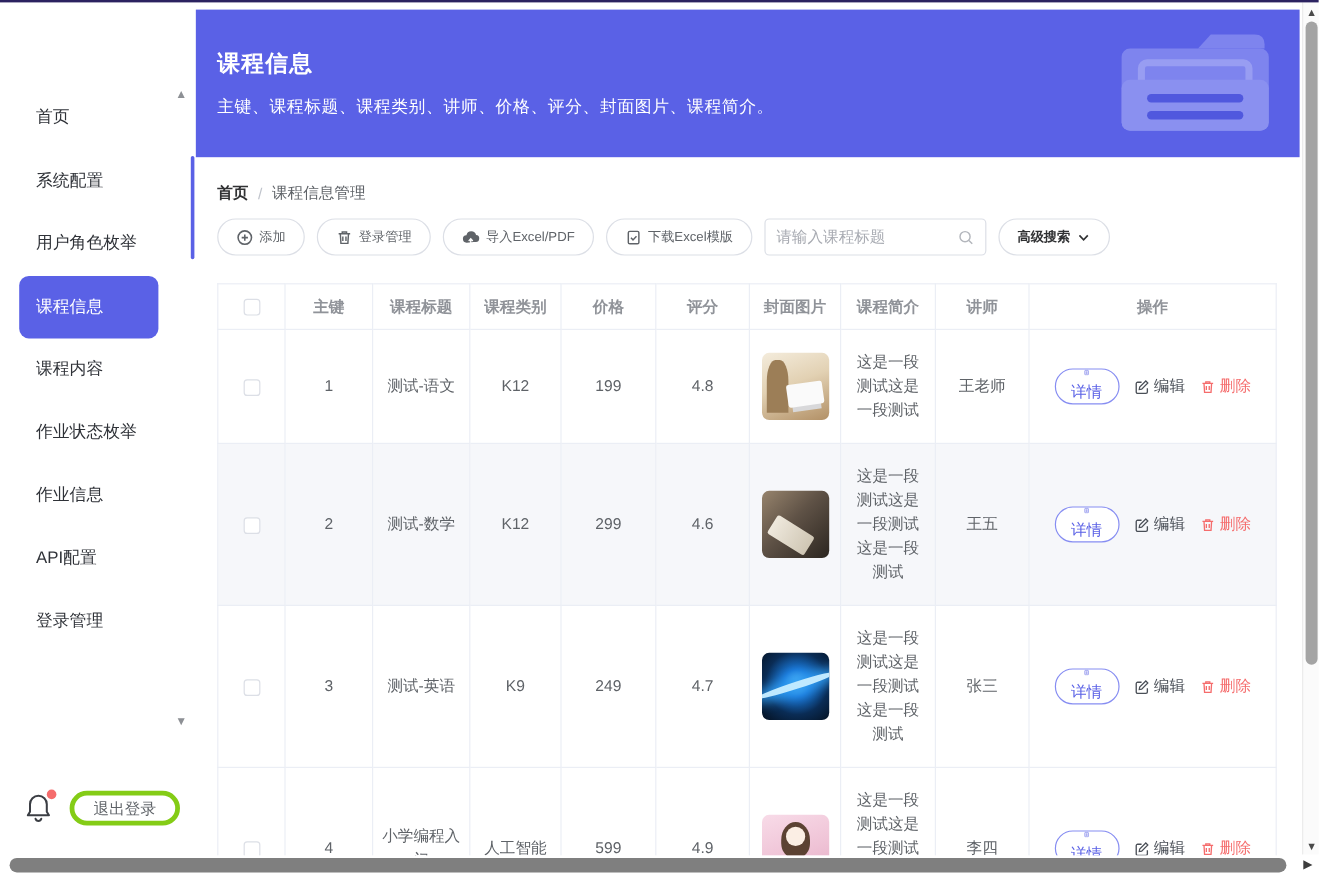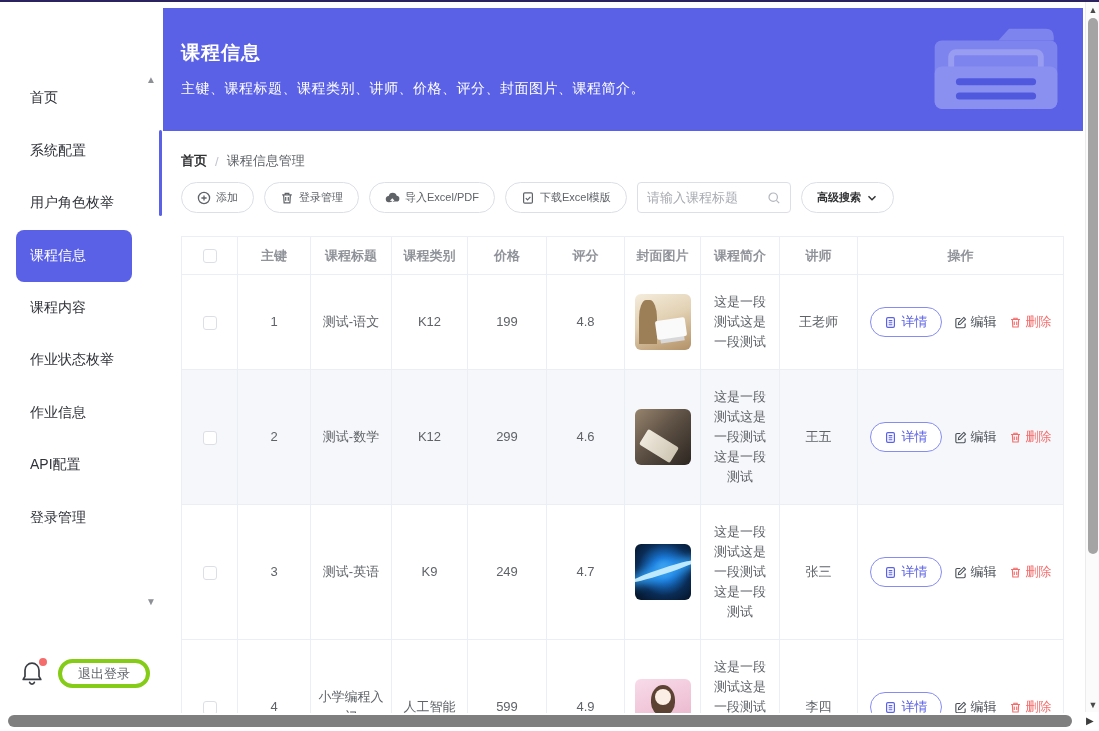--- a/index.html
+++ b/index.html
@@ -30,21 +30,21 @@
   .banner-art { position:absolute; right:14px; top:16px; }
 
   .breadcrumb { position:absolute; left:18px; top:150px; font-size:13px; display:flex; gap:8px; align-items:center; }
   .bc-root { font-weight:bold; color:#303133; cursor:pointer; }
   .bc-sep { color:#c0c4cc; }
   .bc-cur { color:#5f6368; }
 
   .toolbar { position:absolute; left:18px; top:180px; width:884px; display:flex; align-items:center; gap:10px; }
   .btn { height:31px; border:1px solid #dcdfe6; border-radius:16px; background:#fff; display:inline-flex; align-items:center; gap:5px; padding:0 15px; font-size:11px; color:#5f6368; cursor:pointer; white-space:nowrap; }
   .btn svg { flex:none; }
-  .search-box { width:154px; height:31px; border:1px solid #dcdfe6; border-radius:4px; display:flex; align-items:center; padding:0 9px; background:#fff; }
+  .search-box { width:185px; height:31px; border:1px solid #dcdfe6; border-radius:4px; display:flex; align-items:center; padding:0 9px; background:#fff; }
   .search-box input { border:none; outline:none; flex:1; min-width:0; font-size:13px; color:#606266; font-family:inherit; }
   .search-box input::placeholder { color:#a8abb2; }
   .adv-btn { font-weight:bold; color:#303133; }
 
   
   .table-wrap { position:absolute; left:18px; top:234px; width:882px; }
   table { border-collapse:collapse; table-layout:fixed; width:882px; font-size:13px; color:#5f6368; }
   th,td { border:1px solid #ebeef5; text-align:center; vertical-align:middle; }
   th { height:38px; color:#909399; font-weight:bold; padding:0 6px; background:#fff; }
   td { padding:9px 6px; line-height:20px; }
@@ -57,21 +57,21 @@
   .cover-laptop-desk::before { content:""; position:absolute; left:4px; top:6px; width:18px; height:44px; background:#9c7e57; border-radius:40% 40% 0 0; }
   .cover-reading-book { background:linear-gradient(135deg,#97846d 0%,#5f5246 45%,#2c2620 100%); }
   .cover-reading-book::after { content:""; position:absolute; left:6px; bottom:10px; width:36px; height:18px; background:linear-gradient(90deg,#efe9dd,#cfc6b4); transform:rotate(32deg); border-radius:2px; }
   .cover-blue-energy { background:radial-gradient(circle at 52% 45%, #5fc4ff 0%, #1a78d8 26%, #0a2c55 62%, #04101f 100%); }
   .cover-blue-energy::after { content:""; position:absolute; left:-6px; top:24px; width:70px; height:6px; background:#bfe9ff; border-radius:50%; transform:rotate(-18deg); box-shadow:0 0 10px 4px #2f9bf0; }
   .cover-anime-girl { background:linear-gradient(160deg,#f8dbe8 0%,#efc3d6 55%,#e4abc4 100%); }
   .cover-anime-girl::before { content:""; position:absolute; left:16px; top:6px; width:24px; height:30px; background:#5c4233; border-radius:50% 50% 42% 42%; }
   .cover-anime-girl::after { content:""; position:absolute; left:20px; top:10px; width:16px; height:16px; background:#fbeee4; border-radius:50%; }
 
   .actions { display:flex; align-items:center; justify-content:center; gap:12px; }
-  .detail-btn { height:30px; border:1px solid #868df2; color:#5A61E6; border-radius:15px; background:#fff; display:inline-flex; align-items:center; gap:5px; padding:0 13px; font-size:13px; cursor:pointer; font-family:inherit; }
+  .detail-btn { height:30px; border:1px solid #868df2; color:#5A61E6; border-radius:15px; background:#fff; display:inline-flex; align-items:center; gap:5px; padding:0 13px; font-size:13px; cursor:pointer; font-family:inherit;flex-direction:column; }
   .link-btn { display:inline-flex; align-items:center; gap:4px; background:none; border:none; font-size:13px; cursor:pointer; font-family:Liberation Sans, sans-serif; }
   .edit-btn { color:#4a4f57; }
   .del-btn { color:#F56C6C; }
 
   
   .vscroll { position:absolute; right:0; top:2px; width:14px; height:710px; background:#fbfbfb; border-left:1px solid #ececec; z-index:20; }
   .v-up { position:absolute; top:3px; left:0; width:14px; text-align:center; font-size:9px; color:#4a4a4a; cursor:pointer; }
   .v-thumb { position:absolute; left:2px; top:16px; width:10px; height:536px; background:#a4a4a4; border-radius:6px; cursor:pointer; }
   .v-down { position:absolute; top:698px; left:0; width:14px; text-align:center; font-size:9px; color:#4a4a4a; cursor:pointer; }
   .hscroll { position:absolute; left:0; top:713px; width:1085px; height:16px; background:#fff; z-index:20; }

